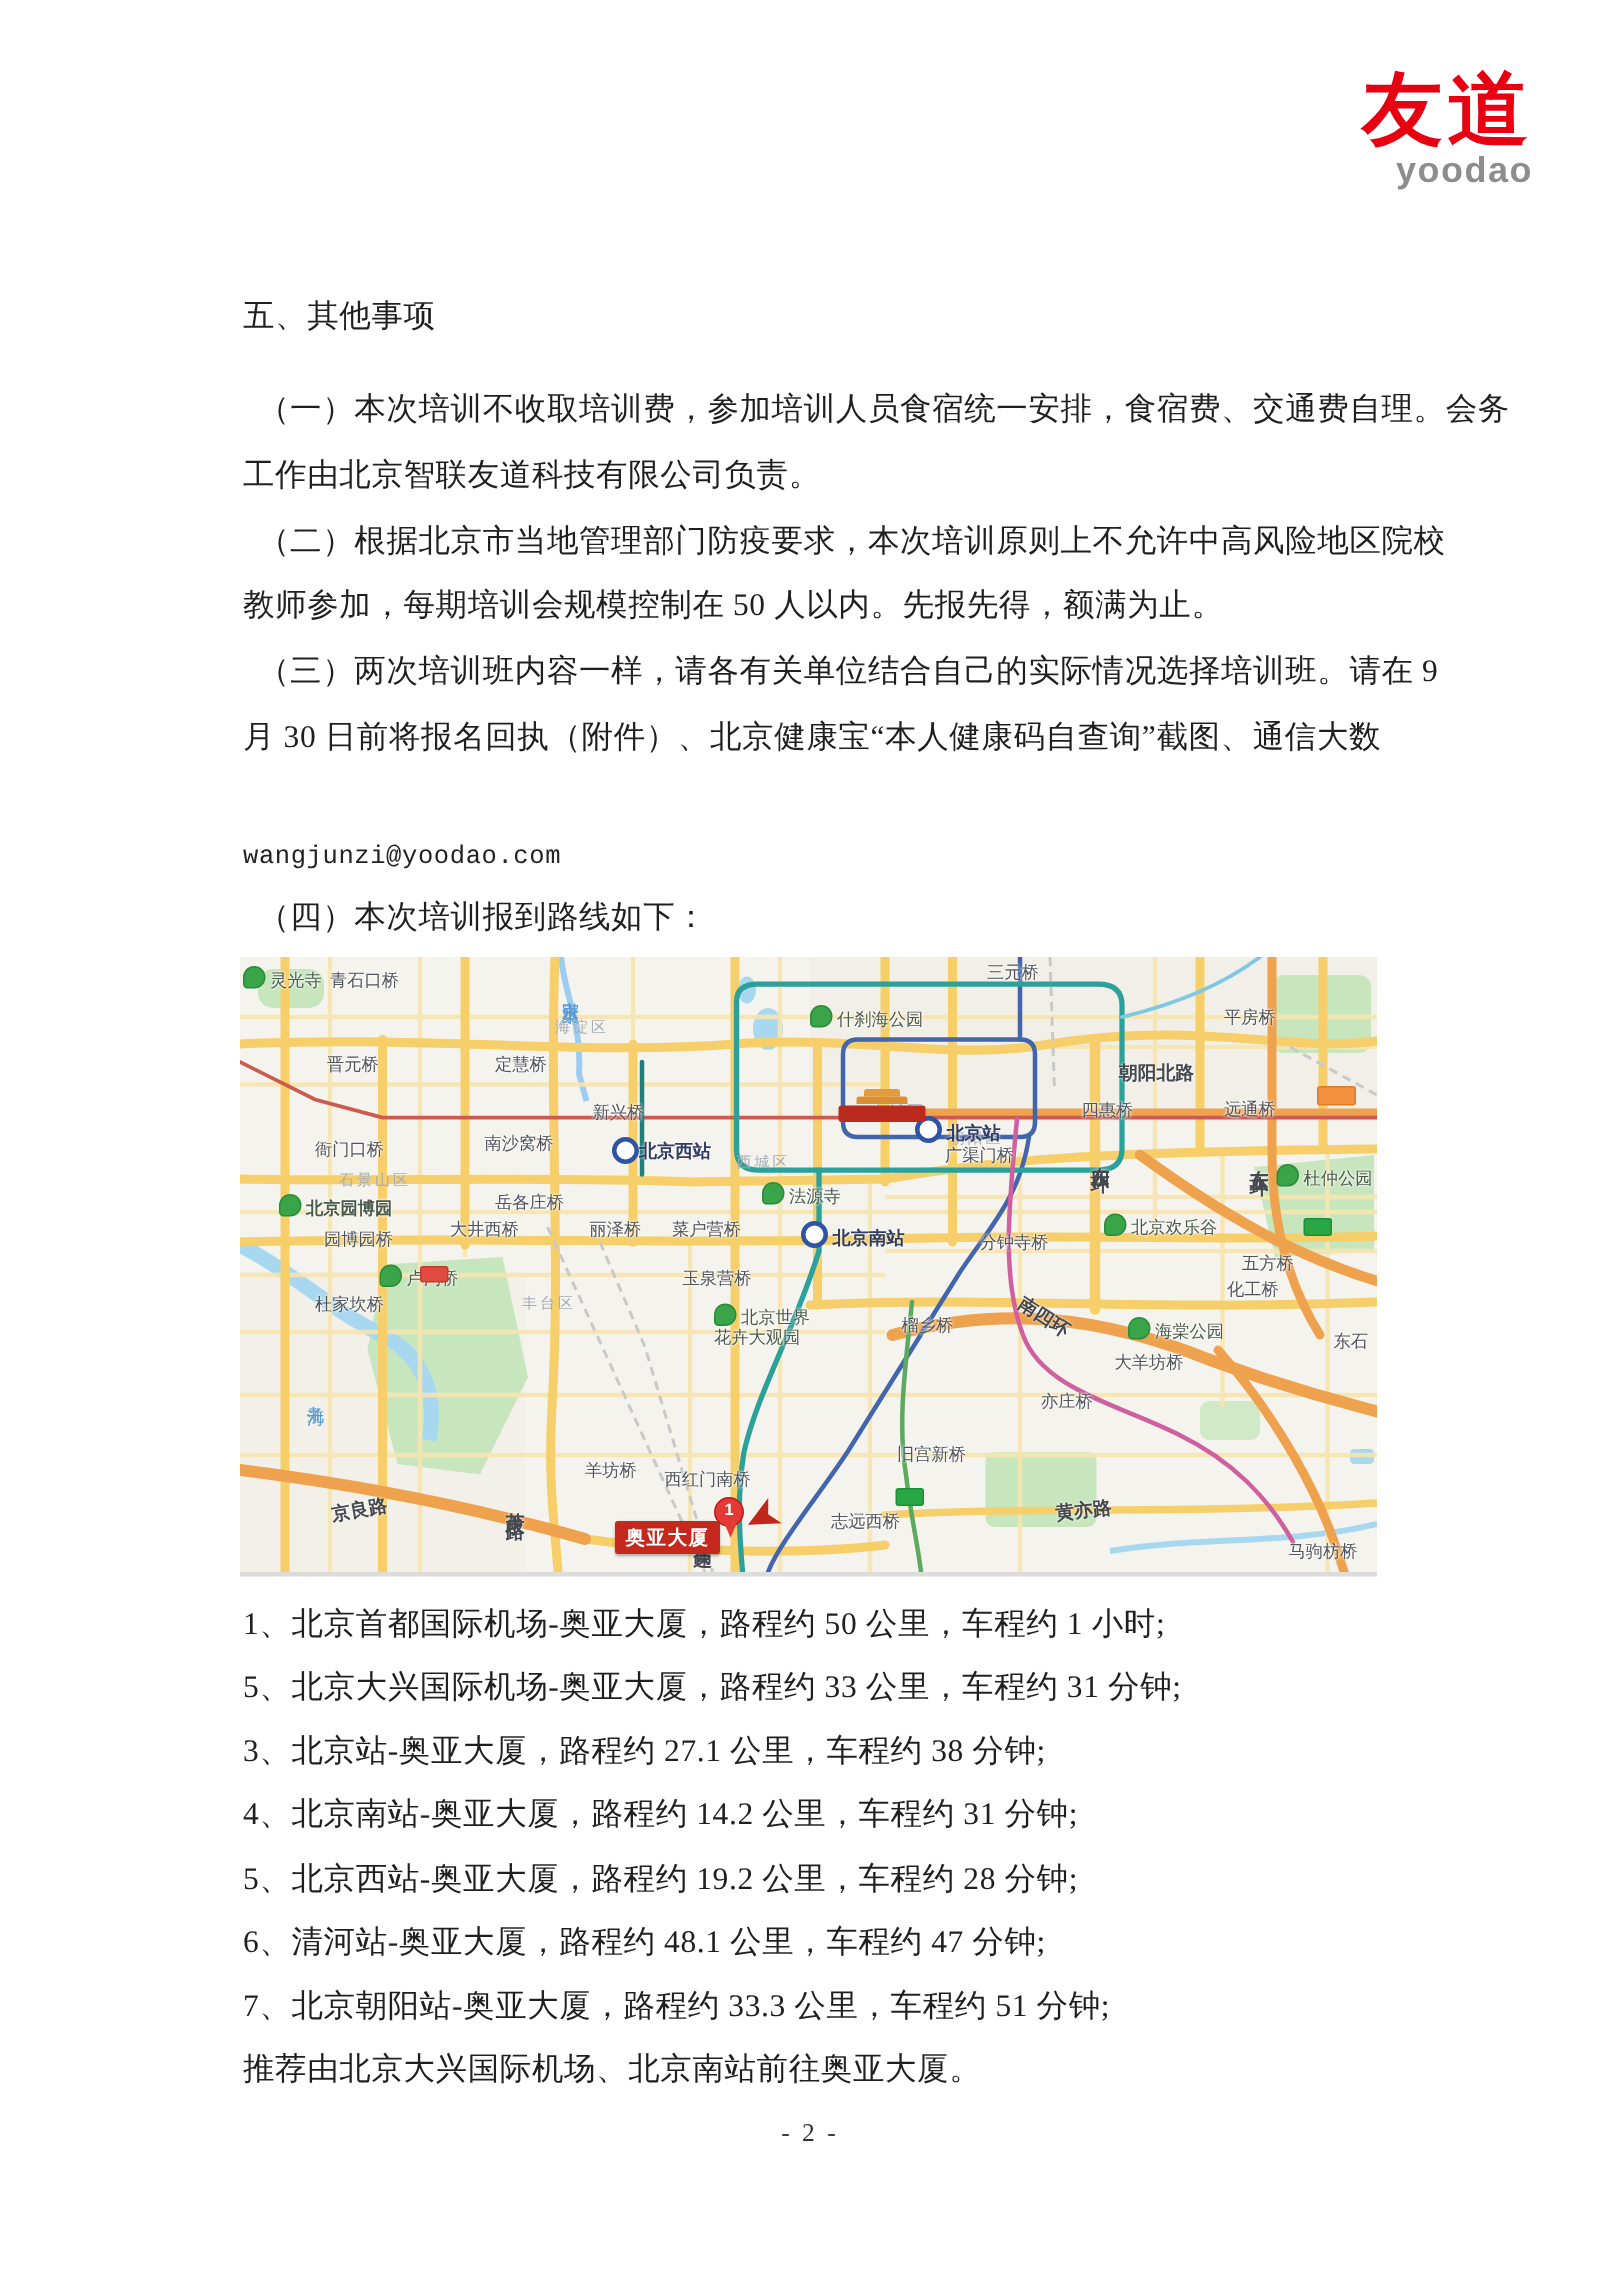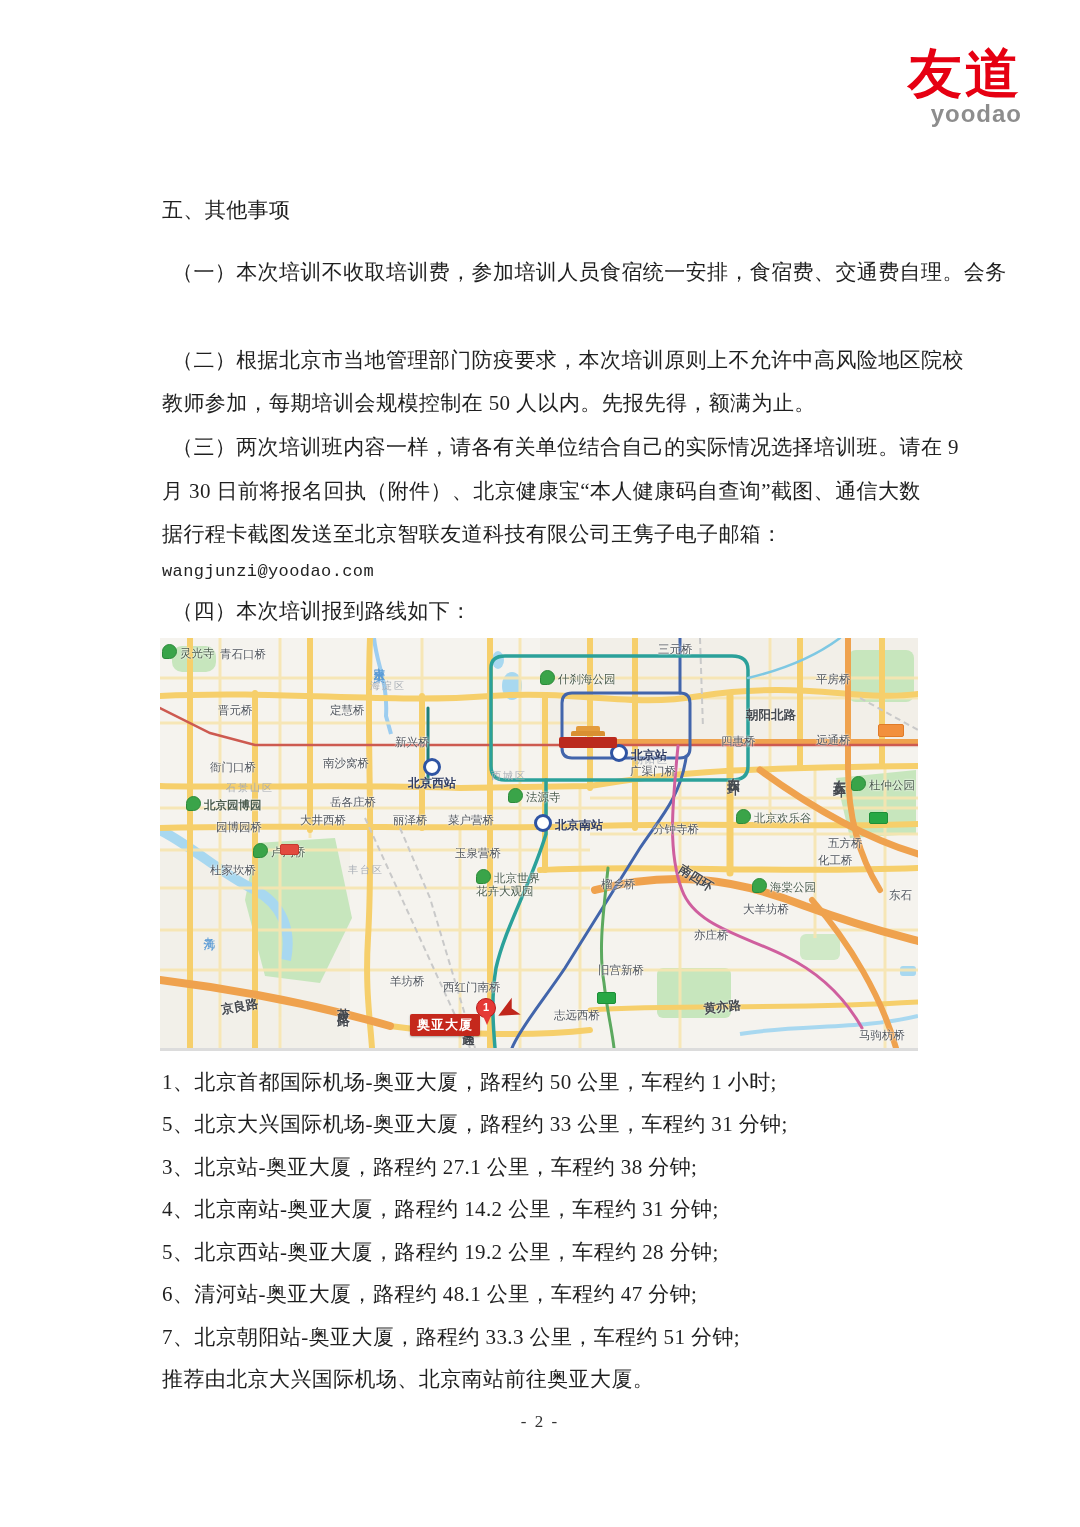--- a/index.html
+++ b/index.html
@@ -30,21 +30,21 @@
   .ml.roadv{color:#45494f;font-size:12.5px;font-weight:bold;writing-mode:vertical-rl;
             letter-spacing:3px;text-shadow:0 0 2px #fff;}
   .ml.waterv{color:#5b9bd5;font-size:11.5px;writing-mode:vertical-rl;letter-spacing:1px;}
   .ml.poi,.ml.poi2{color:#4a5b4d;font-size:11.5px;text-shadow:0 0 2px #fff,0 0 2px #fff;}
   .ml .poii{display:inline-block;width:13px;height:13px;border-radius:50% 50% 50% 3px;
             background:#3aa449;margin-right:3px;vertical-align:-2px;
             box-shadow:inset 0 0 0 2px #fff0;border:1px solid #2c8a3a;}
   .ml.station{color:#2f3c63;font-size:12px;font-weight:bold;text-shadow:0 0 2px #fff;}
   .ml .sti{display:inline-block;width:12px;height:12px;border-radius:50%;background:#fff;
            border:3px solid #2f54a3;margin-right:3px;vertical-align:-3px;}
-  .ml.stv{display:flex;flex-direction:column;align-items:center;color:#2f3c63;
+  .ml.stv{display:flex;flex-direction:row;align-items:center;color:#2f3c63;
           font-size:12px;font-weight:bold;text-shadow:0 0 2px #fff;}
   .ml.stv .sti{margin:0 0 1px 0;}
   .ml.badge-o{width:24px;height:11px;background:#f2903d;border-radius:2px;border:1px solid #e07b28;}
   .ml.badge-g{width:17px;height:10px;background:#27a845;border-radius:2px;border:1px solid #1d8f37;}
   .ml.badge-r{width:17px;height:9px;background:#e24b3f;border-radius:2px;border:1px solid #c53a30;}
   
   .tam{position:absolute;left:398px;top:88px;width:60px;text-align:center;}
   .tam-roof{width:24px;height:5px;background:#e39b3c;margin:0 auto;border-radius:2px 2px 0 0;}
   .tam-roof2{width:34px;height:5px;background:#d98f32;margin:0 auto;border-radius:2px 2px 0 0;}
   .tam-base{width:58px;height:11px;background:#bb2a1e;margin:1px auto 0;border-radius:2px;}
@@ -65,25 +65,25 @@
 
 <div class="page">
 
   <div class="logo">
     <div class="logo-cn">友道</div>
     <div class="logo-en">yoodao</div>
   </div>
 
   <div class="line" style="top:196px">五、其他事项</div>
   <div class="line ind" style="top:258px">（一）本次培训不收取培训费，参加培训人员食宿统一安排，食宿费、交通费自理。会务</div>
+  <div class="line" style="top:302px">工作由北京智联友道科技有限公司负责。</div>
   <div class="line ind" style="top:346px">（二）根据北京市当地管理部门防疫要求，本次培训原则上不允许中高风险地区院校</div>
   <div class="line" style="top:389px">教师参加，每期培训会规模控制在 50 人以内。先报先得，额满为止。</div>
   <div class="line ind" style="top:433px">（三）两次培训班内容一样，请各有关单位结合自己的实际情况选择培训班。请在 9</div>
   <div class="line" style="top:477px">月 30 日前将报名回执（附件）、北京健康宝“本人健康码自查询”截图、通信大数</div>
-  <div class="line" style="top:520px">据行程卡截图发送至北京智联友道科技有限公司王隽子电子邮箱：</div>
   <div class="line email" style="top:562px">wangjunzi@yoodao.com</div>
   <div class="line ind" style="top:597px">（四）本次培训报到路线如下：</div>
 
   <div class="map">
     <svg width="758" height="410" viewBox="0 0 758 410">
       <rect x="0" y="0" width="758" height="410" fill="#f5f3ee"></rect>
       <rect x="380" y="0" width="378" height="110" fill="#f0ece5" opacity="0.6"></rect>
       <rect x="0" y="210" width="190" height="200" fill="#f1eee7" opacity="0.7"></rect>
 
       <g fill="#c7e6bd" stroke="none">

